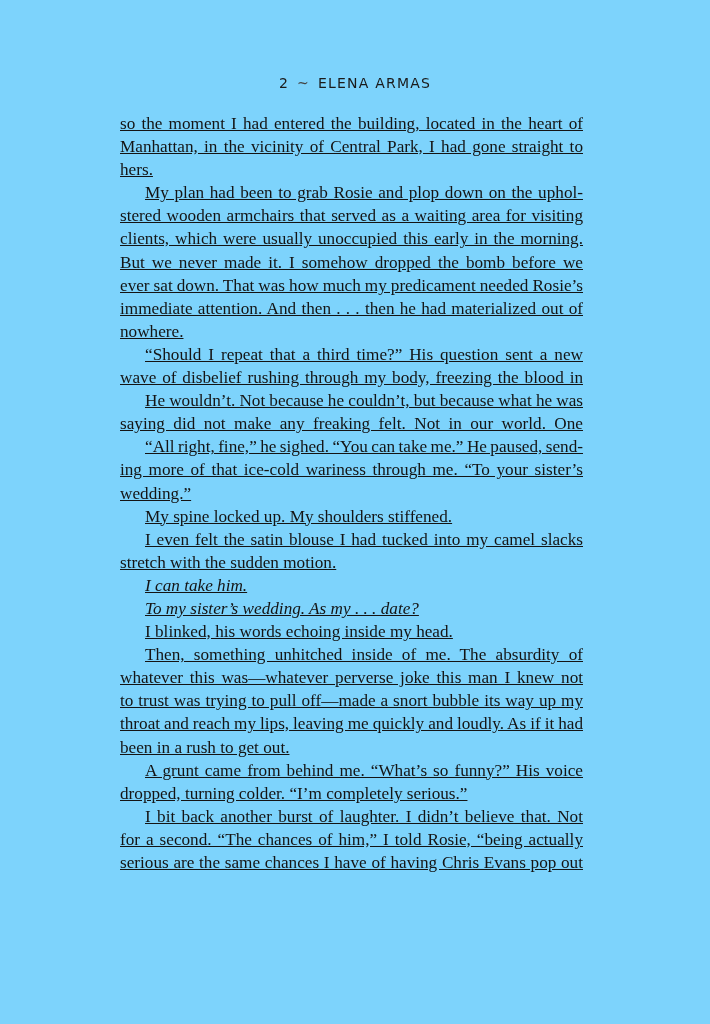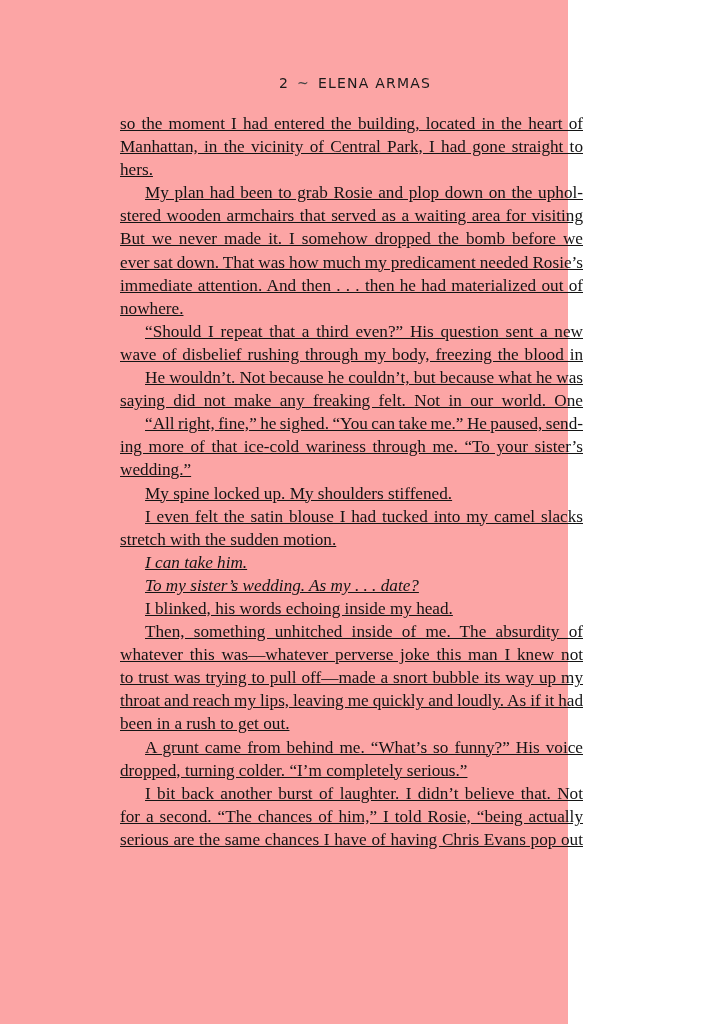--- a/index.html
+++ b/index.html
@@ -10,23 +10,23 @@
     body {
       width: 710px;
       height: 1024px;
       position: relative;
       overflow: hidden;
     }
     .page {
       position: absolute;
       left: 0;
       top: 0;
-      width: 568px;
+      width: 710px;
       height: 1024px;
-      background: #fca5a5;
+      background: #7dd3fc;
     }
     .running-head {
       position: absolute;
       top: 73px;
       left: 0;
       width: 710px;
       text-align: center;
       font-family: "DejaVu Sans", sans-serif;
       font-size: 14px;
       letter-spacing: 1.2px;
@@ -74,25 +74,26 @@
   <div class="running-head">
     <span>2</span><span class="sep">~</span><span>ELENA ARMAS</span>
   </div>
 
   <div class="body-text" id="body-text">
       <div class="line"><span style="white-space: nowrap; word-spacing: 0px;">so the moment I had entered the building, located in the heart of</span></div>
       <div class="line"><span style="white-space: nowrap; word-spacing: 0px;">Manhattan, in the vicinity of Central Park, I had gone straight to</span></div>
       <div class="line last">hers.</div>
       <div class="line indent"><span style="white-space: nowrap; word-spacing: 0px;">My plan had been to grab Rosie and plop down on the uphol-</span></div>
       <div class="line"><span style="white-space: nowrap; word-spacing: 0px;">stered wooden armchairs that served as a waiting area for visiting</span></div>
+      <div class="line"><span style="white-space: nowrap; word-spacing: 0px;">clients, which were usually unoccupied this early in the morning.</span></div>
       <div class="line"><span style="white-space: nowrap; word-spacing: 0px;">But we never made it. I somehow dropped the bomb before we</span></div>
       <div class="line"><span style="white-space: nowrap; word-spacing: -0.301563px;">ever sat down. That was how much my predicament needed Rosie’s</span></div>
       <div class="line"><span style="white-space: nowrap; word-spacing: 0px;">immediate attention. And then . . . then he had materialized out of</span></div>
       <div class="line last">nowhere.</div>
-      <div class="line indent"><span style="white-space: nowrap; word-spacing: 0px;">“Should I repeat that a third even?” His question sent a new</span></div>
+      <div class="line indent"><span style="white-space: nowrap; word-spacing: 0px;">“Should I repeat that a third time?” His question sent a new</span></div>
       <div class="line"><span style="white-space: nowrap; word-spacing: 0px;">wave of disbelief rushing through my body, freezing the blood in</span></div>
       <div class="line indent"><span style="white-space: nowrap; word-spacing: -0.14375px;">He wouldn’t. Not because he couldn’t, but because what he was</span></div>
       <div class="line"><span style="white-space: nowrap; word-spacing: 0px;">saying did not make any freaking felt. Not in our world. One</span></div>
       <div class="line indent"><span style="white-space: nowrap; word-spacing: -0.896307px;">“All right, fine,” he sighed. “You can take me.” He paused, send-</span></div>
       <div class="line"><span style="white-space: nowrap; word-spacing: 0px;">ing more of that ice-cold wariness through me. “To your sister’s</span></div>
       <div class="line last">wedding.”</div>
       <div class="line indent last">My spine locked up. My shoulders stiffened.</div>
       <div class="line indent"><span style="white-space: nowrap; word-spacing: 0px;">I even felt the satin blouse I had tucked into my camel slacks</span></div>
       <div class="line last">stretch with the sudden motion.</div>
       <div class="line indent last italic">I can take him.</div>

